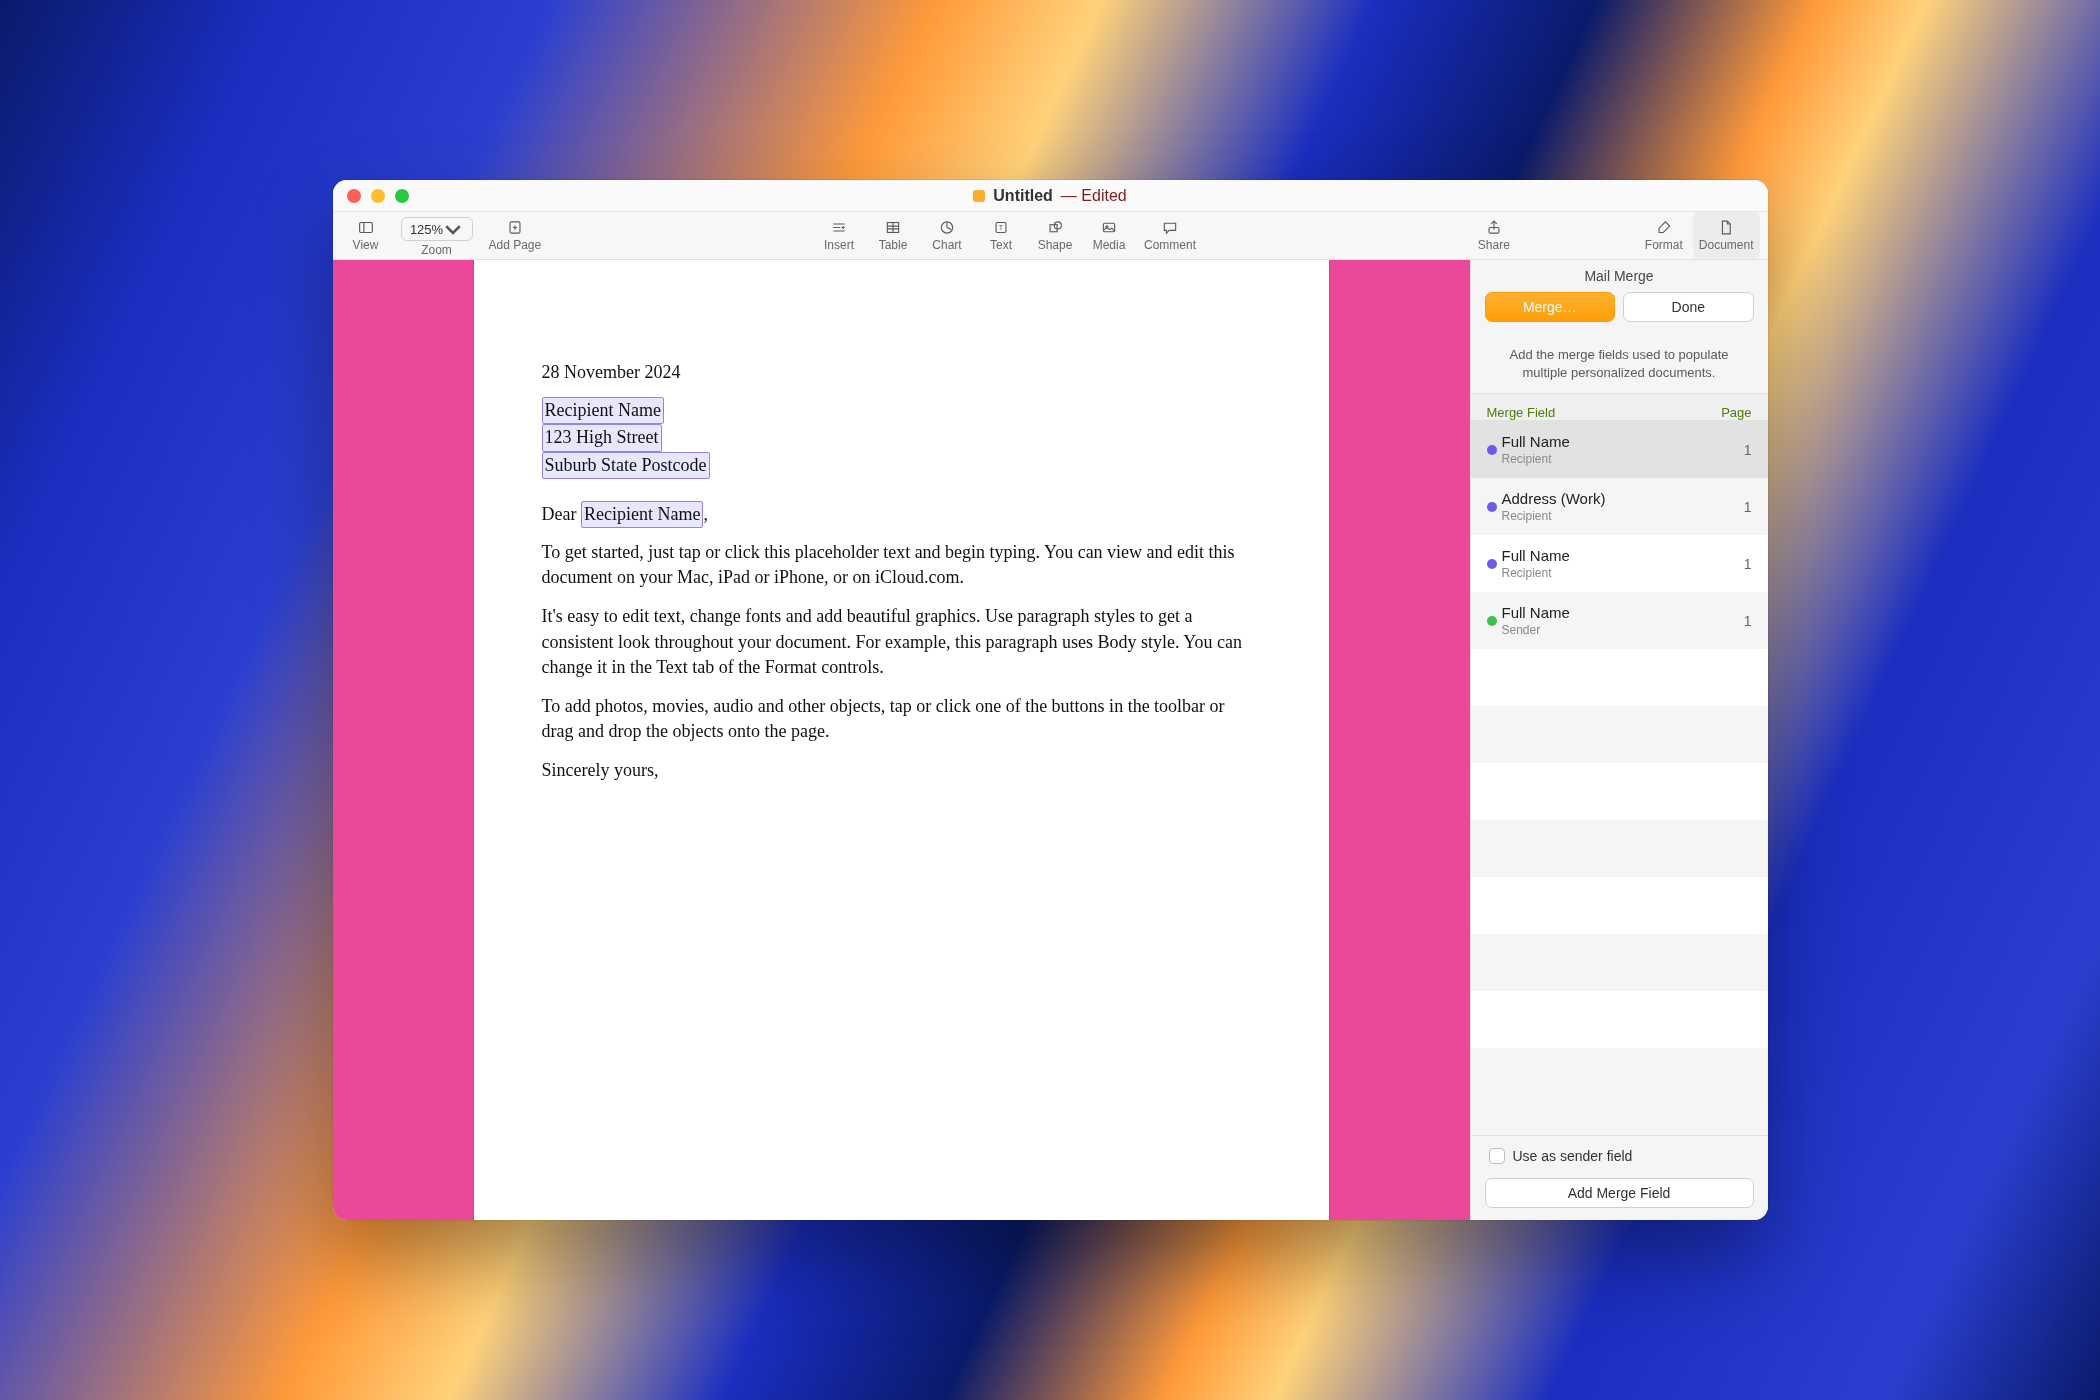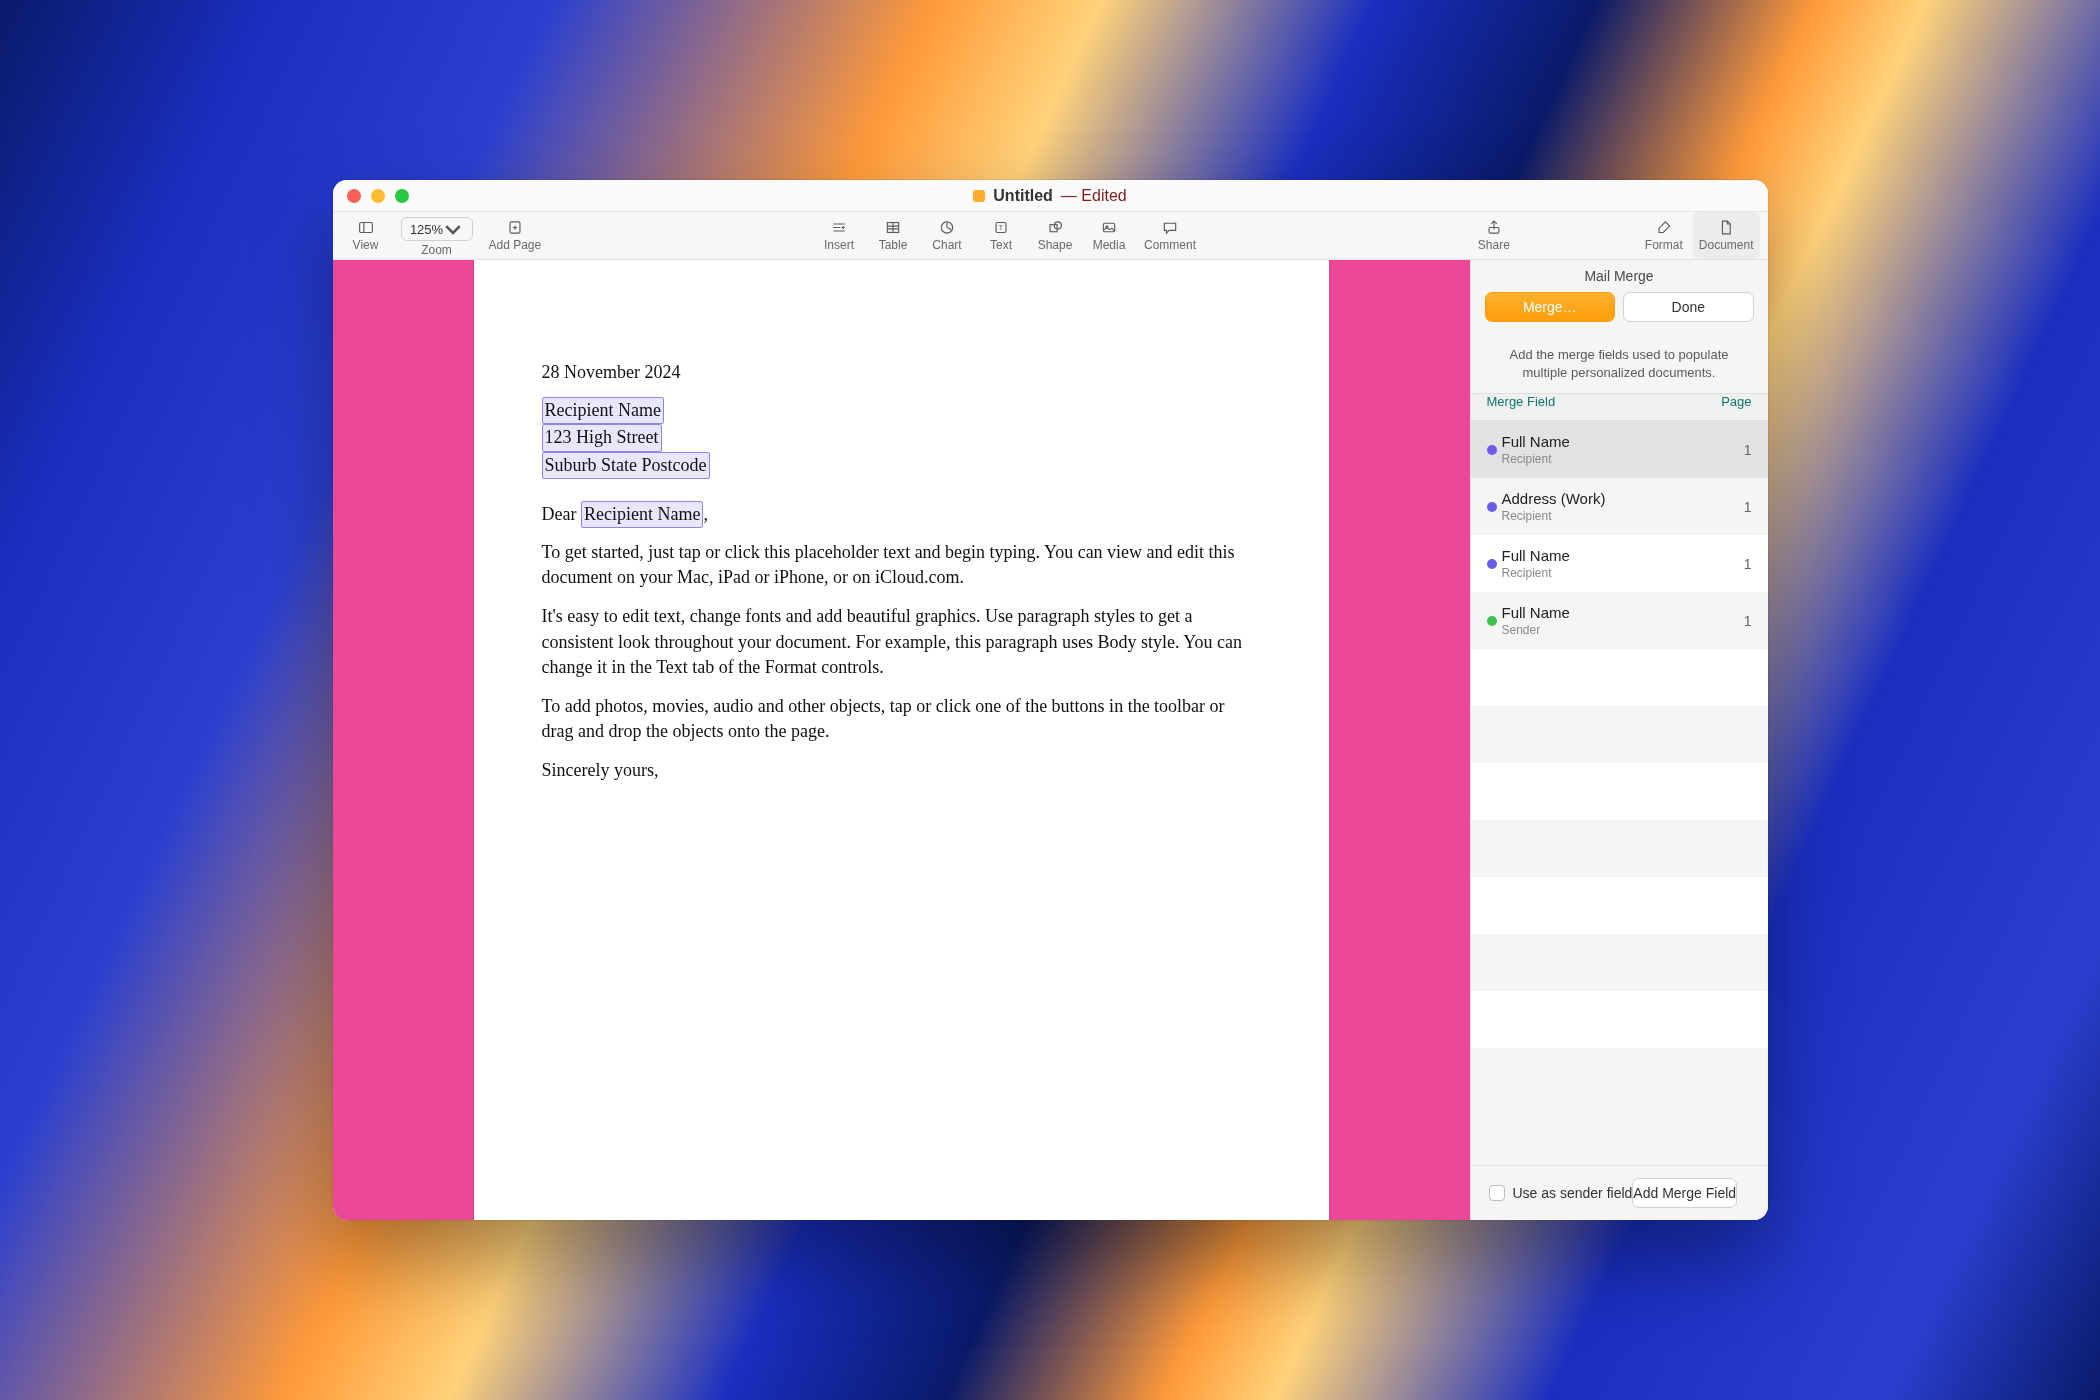--- a/index.html
+++ b/index.html
@@ -41,34 +41,34 @@
   .page p{margin-bottom:12px}
   .mf{display:inline-block;background:#e8e7ff;border:1px solid #8d86e6;border-radius:2px;padding:0 2px;}
   .mf.green{background:#e2f8e6;border-color:#5ac26a}
   .page .body{margin-bottom:14px}
   .panel{width:298px;background:#f5f5f5;border-left:1px solid #dedede;display:flex;flex-direction:column;font-size:14px;color:#333;}
   .panel-title{height:32px;display:flex;align-items:center;justify-content:center;font-size:14px;color:#4a4a4a}
   .btnrow{display:flex;gap:8px;padding:0 14px 8px;}
   .btn{flex:1;height:30px;border-radius:7px;border:1px solid #d0d0d0;background:#fff;display:flex;align-items:center;justify-content:center;font-size:14px}
   .btn.orange{background:linear-gradient(#ffb02e,#ff9e0a);border-color:#ff9e0a;color:#fff;font-weight:500}
   .hint{font-size:13px;color:#5a5a5a;text-align:center;padding:16px 20px 12px;line-height:1.35}
-  .tblhead{display:flex;height:28px;align-items:flex-start;padding:0 16px;border-top:1px solid #e0e0e0;border-bottom:1px solid #e0e0e0;font-size:13px;color:#0f766e;background:#f0f0f0}
+  .tblhead{display:flex;height:28px;align-items:flex-end;padding:0 16px;border-top:1px solid #e0e0e0;border-bottom:1px solid #e0e0e0;font-size:13px;color:#4d7c0f;background:#f0f0f0}
   .tblhead .c2{margin-left:auto}
   .rows{flex:1;overflow:auto}
   .row{height:57px;display:flex;align-items:center;padding:0 16px;gap:5px;font-size:14px}
   .row:nth-child(odd){background:#fff}
   .row:nth-child(even){background:#f5f5f5}
   .row.sel{background:#e2e2e2}
   .bullet{width:10px;height:10px;border-radius:50%}
   .bl-purple{background:#6a5ce8}.bl-green{background:#3cc24a}
   .row .main{display:flex;flex-direction:column;gap:2px}
   .row .name{font-size:15px;color:#222}
   .row .sub{font-size:12px;color:#8a8a8a}
   .row .pg{margin-left:auto;font-size:14px;color:#666}
-  .footer{border-top:1px solid #e0e0e0;padding:12px 14px;display:flex;flex-direction:row;gap:0;background:#f5f5f5}
+  .footer{border-top:1px solid #e0e0e0;padding:12px 14px;display:flex;flex-direction:column;gap:14px;background:#f5f5f5}
   .chk{display:flex;align-items:center;gap:8px;font-size:14px;padding-left:4px}
   .chkbox{width:16px;height:16px;border:1px solid #bcbcbc;border-radius:4px;background:#fff}
   .addbtn{height:30px;border-radius:7px;border:1px solid #d0d0d0;background:#fff;display:flex;align-items:center;justify-content:center;font-size:14px}
 </style>
 </head>
 <body>
 
 <div class="window">
 
   <div class="titlebar">

